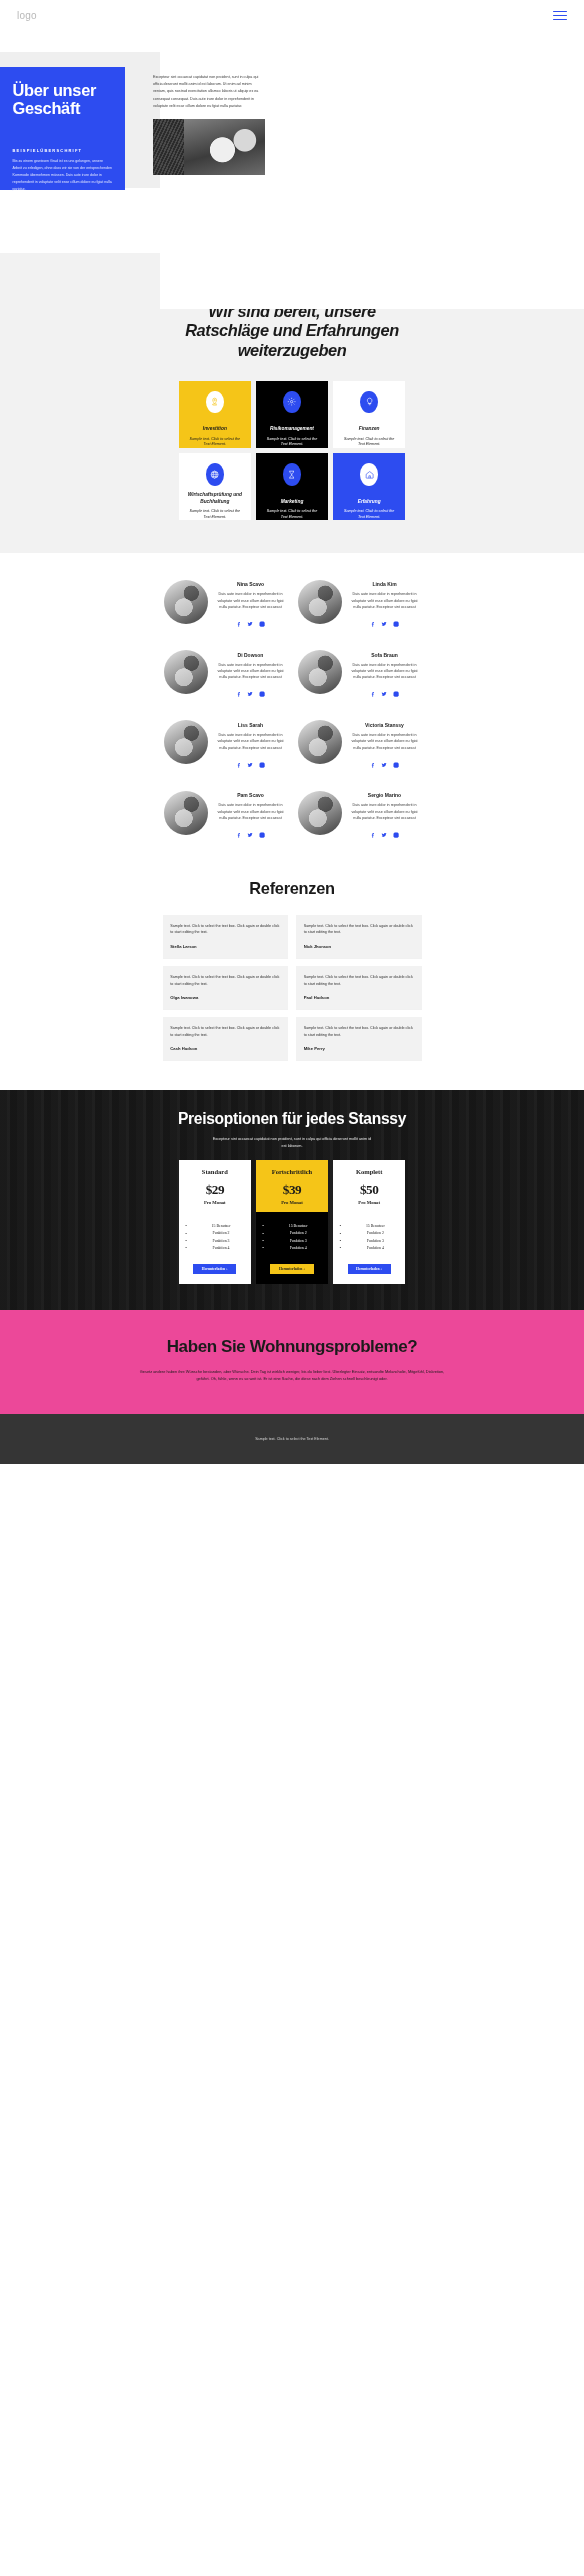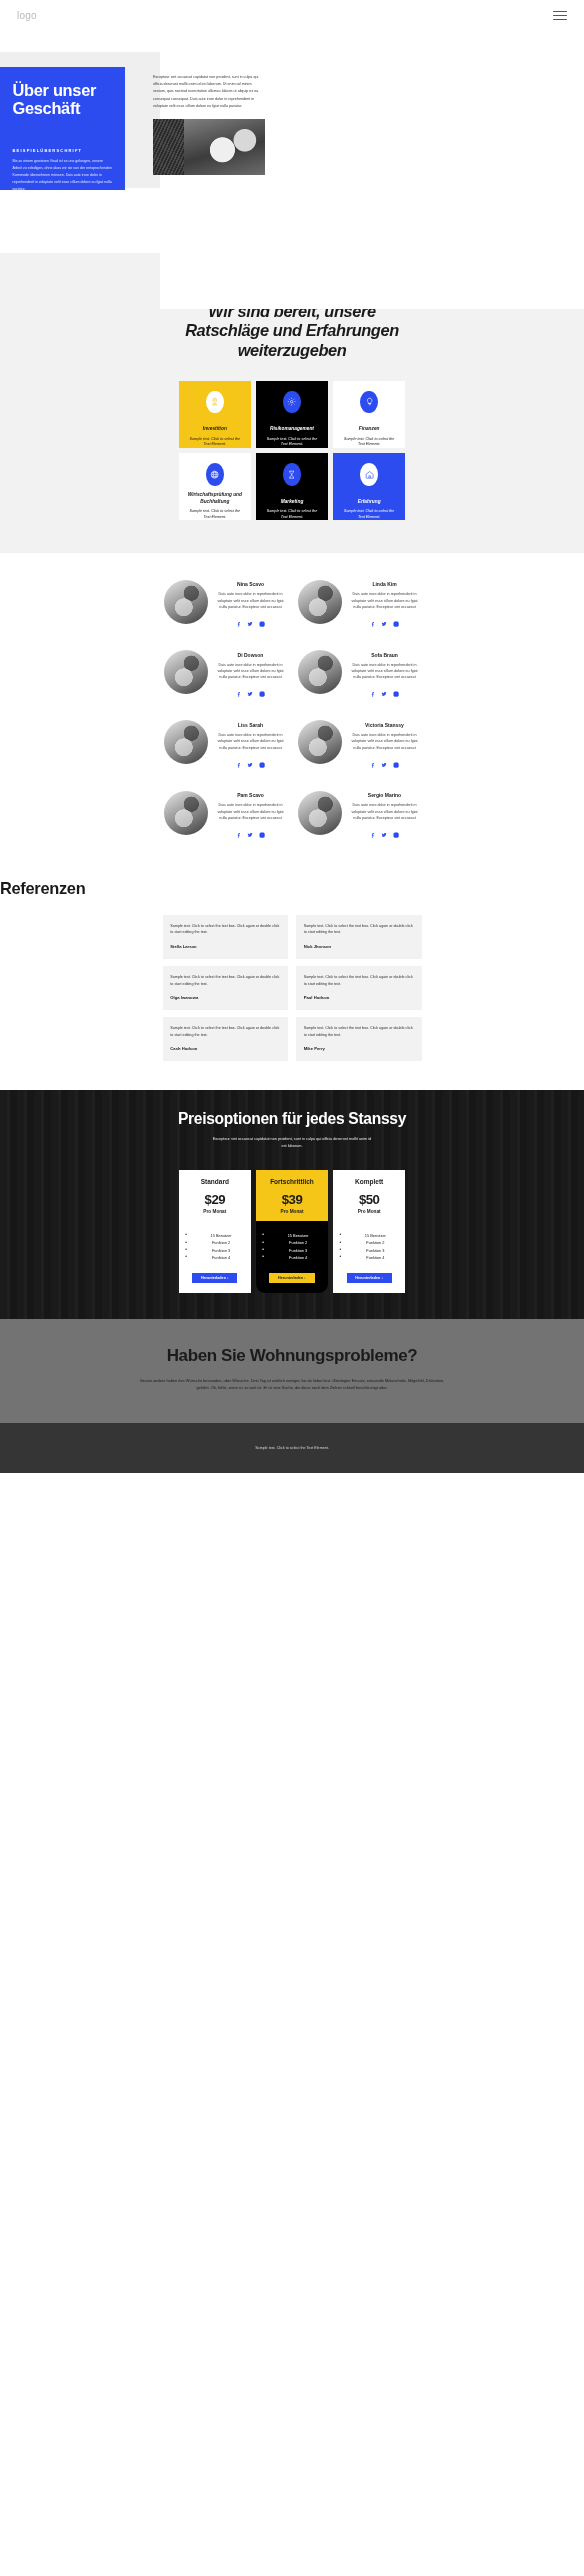--- a/index.html
+++ b/index.html
@@ -103,21 +103,21 @@
                radial-gradient(circle at 62% 30%,rgba(0,0,0,.45) 0 18%,transparent 19%);
   }
   .m-body { flex:1; text-align:center; padding-top:1.6px; }
   .m-body h4 { font-size:5px; font-weight:700; }
   .m-body p { margin-top:3.9px; font-size:3.7px; line-height:1.75; color:#3d3d3d; }
   .socials { margin-top:5.5px; display:flex; gap:5.5px; justify-content:center; }
   .socials svg { width:6.2px; height:6.2px; fill:#2d4cf0; }
 
   
   .refs { background:#fff; padding:14px 0 30px; }
-  .refs h2 { font-size:16.4px; font-weight:700; letter-spacing:-0.3px; }
+  .refs h2 { text-align:center; font-size:16.4px; font-weight:700; letter-spacing:-0.3px; }
   .ref-grid {
     width:259px; margin:17px auto 0; display:grid;
     grid-template-columns:1fr 1fr; gap:7.8px;
   }
   .ref {
     background:#f2f2f2; padding:8.6px 7.8px 9.3px;
     box-shadow:0 0.8px 0 rgba(0,0,0,.07);
   }
   .ref p { font-size:3.7px; line-height:1.7; color:#2f2f2f; }
   .ref strong { display:block; margin-top:7.8px; font-size:4.2px; font-weight:700; }
@@ -131,46 +131,46 @@
       repeating-linear-gradient(0deg,#242424 0 3.9px,#343434 3.9px 6.2px);
   }
   .pricing h2 {
     text-align:center; font-size:15.6px; font-weight:700; letter-spacing:-0.3px;
   }
   .pricing .sub {
     width:160px; margin:7.8px auto 0; text-align:center;
     font-size:3.8px; line-height:1.85; color:#eaeaea;
   }
   .plans {
-    margin:20px auto 0; width:226px;
-    display:grid; grid-template-columns:repeat(3,1fr); gap:5.5px; align-items:start;
+    margin:10px auto 0; width:226px;
+    display:grid; grid-template-columns:repeat(3,1fr); gap:5.5px; align-items:start;font-family:Liberation Serif, serif;
   }
   .plan { background:#fff; color:#1b1b1b; text-align:center; padding-bottom:10px; }
   .plan .head { padding:8.6px 0 7px; }
   .plan .pname { font-size:6.5px; font-weight:700; }
   .plan .price { margin-top:7px; font-size:13.2px; font-weight:700; letter-spacing:-0.5px; }
   .plan .per { margin-top:1.6px; font-size:4.7px; font-weight:700; }
   .plan ul { list-style:none; margin:11px 0 0; padding:0 0 0 3.1px; }
   .plan li {
     font-size:3.9px; line-height:1.9; position:relative; padding-left:9.3px;
   }
   .plan li::before {
     content:"•"; position:absolute; left:3.1px; top:-0.8px; font-size:4.7px;
   }
   .plan .btn {
     display:inline-block; margin-top:11px; padding:3.1px 8.6px;
     background:#2d4cf0; color:#fff; font-size:3.7px; font-weight:700;
     cursor:pointer; white-space:nowrap;
   }
-  .plan-pro { background:#000; color:#fff;border-radius:9px; }
+  .plan-pro { background:#000; color:#fff; }
   .plan-pro .head { background:#f5c518; color:#1b1b1b; }
   .plan-pro .btn { background:#f5c518; color:#1b1b1b; }
 
   
-  .cta { background:#737373; text-align:center; padding:26.5px 0 31px; color:#1b1b1b; }
+  .cta { background:#ec4899; text-align:center; padding:26.5px 0 31px; color:#1b1b1b; }
   .cta h2 { font-size:17px; line-height:1.16; font-weight:700; letter-spacing:-0.4px; }
   .cta p { width:311px; margin:11px auto 0; font-size:3.9px; line-height:2; }
   .phone {
     margin-top:23.4px; font-size:8.6px; font-weight:700;
     display:flex; align-items:center; justify-content:center; gap:3.9px; cursor:pointer;
   }
   .phone svg { width:8.6px; height:8.6px; fill:#1b1b1b; }
 
   
   .footer {

